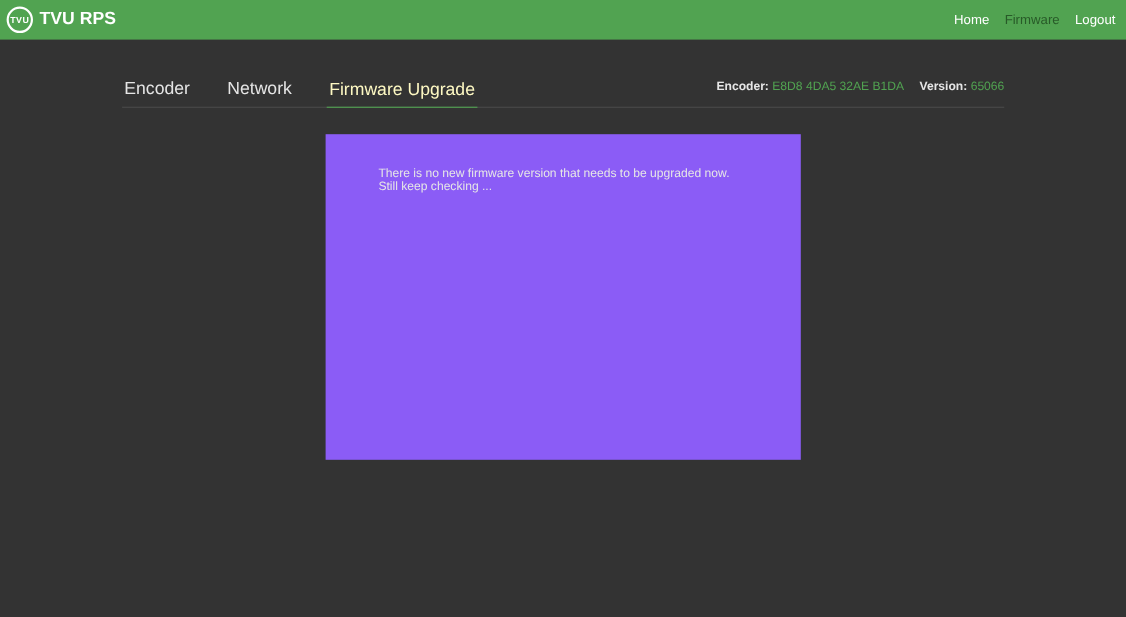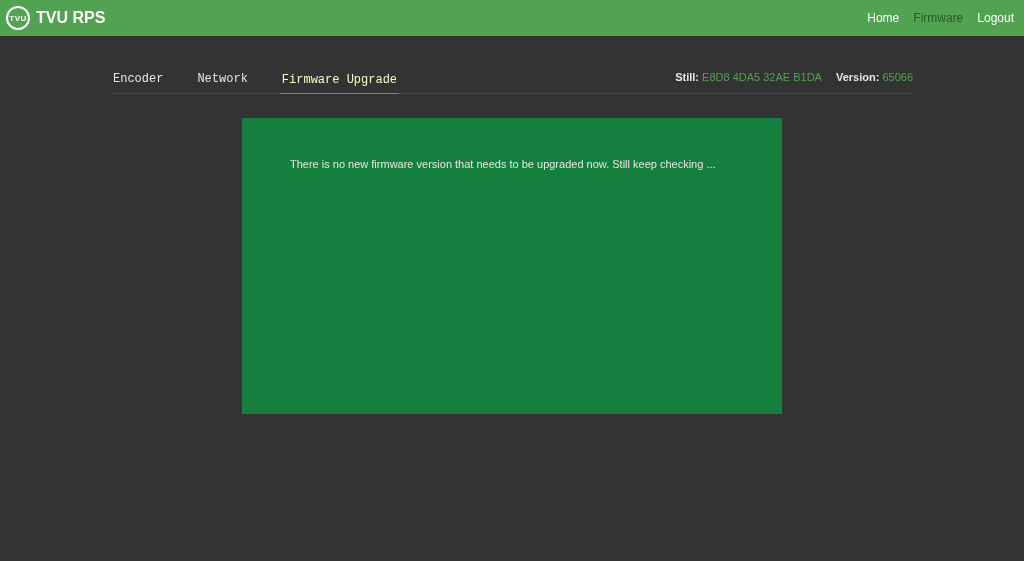--- a/index.html
+++ b/index.html
@@ -67,27 +67,26 @@
       align-items: center;
       justify-content: space-between;
       border-bottom: 1px solid #4a4a4a;
     }
     .tabs {
       display: flex;
       align-items: flex-end;
       gap: 30px;
     }
     .tab {
-      font-size: 12px;
+      font-size: 16px;
       padding: 6px 2px 6px 2px;
       color: #e6e6e6;
       cursor: pointer;
       border-bottom: 2px solid transparent;
       margin-bottom: -1px;
-      font-family: Liberation Mono, monospace;
     }
     .tab.active {
       color: #fef9c3;
       border-bottom: 1px solid #51a351;
     }
     .meta {
       font-size: 11px;
       color: #d9d9d9;
       display: flex;
       align-items: baseline;
@@ -95,25 +94,25 @@
       padding-bottom: 6px;
     }
     .meta .label {
       font-weight: 600;
       color: #e6e6e6;
     }
     .meta .val {
       color: #51a351;
     }
     .panel {
-      width: 540px;
+      width: 432px;
       height: 296px;
-      background: #15803d;
+      background: #8b5cf6;
       margin: 24px auto 0 auto;
-      padding: 40px 48px;
+      padding: 30px 48px;
     }
     .panel-msg {
       font-size: 11px;
       color: #e6e6e6;
     }
   </style>
 </head>
 <body>
 
 <div class="topbar">
@@ -129,21 +128,21 @@
 </div>
 
 <div class="subbar">
   <div class="tabs">
     <div class="tab">Encoder</div>
     <div class="tab">Network</div>
     <div class="tab active">Firmware Upgrade</div>
   </div>
   <div class="meta">
     <span>
-      <span class="label">Still:</span>
+      <span class="label">Encoder:</span>
       <span class="val">E8D8 4DA5 32AE B1DA</span>
     </span>
     <span>
       <span class="label">Version:</span>
       <span class="val">65066</span>
     </span>
   </div>
 </div>
 
 <div class="panel">

